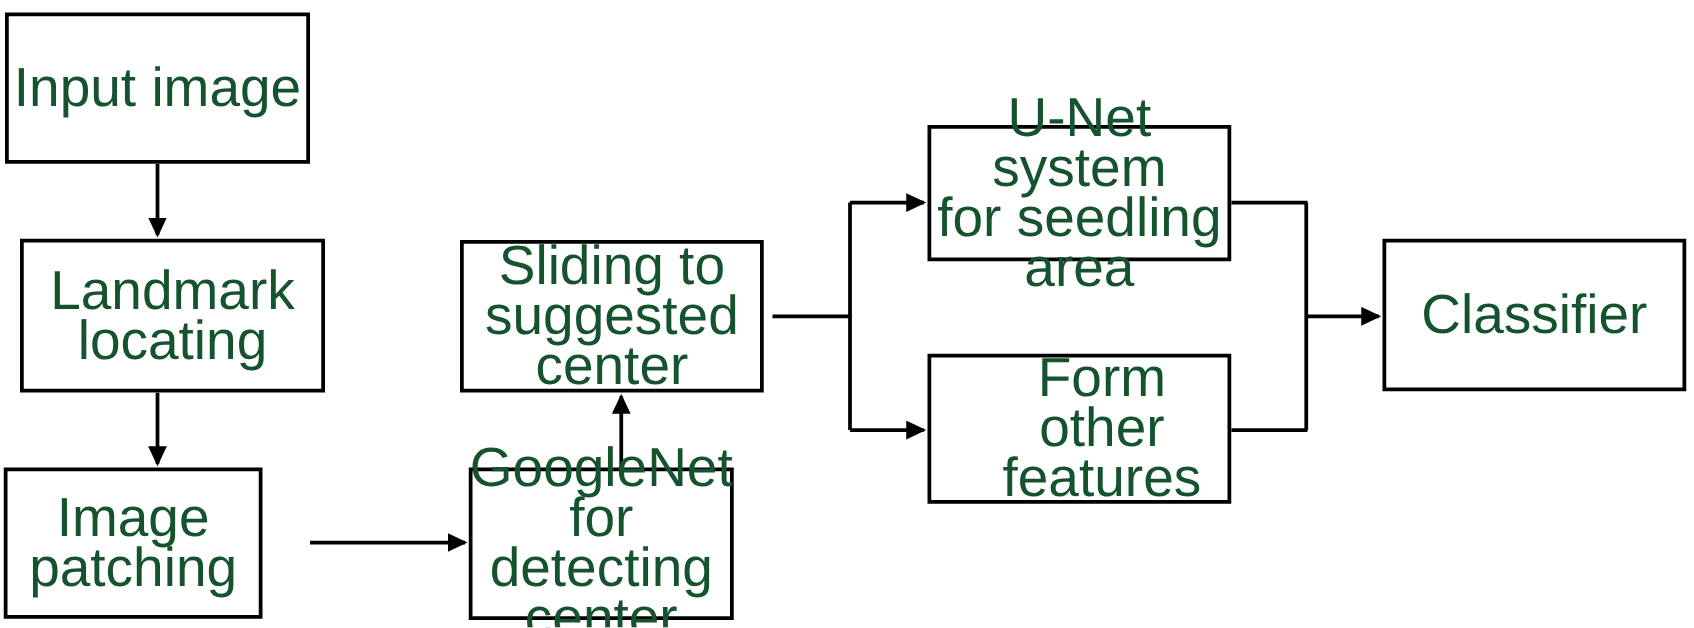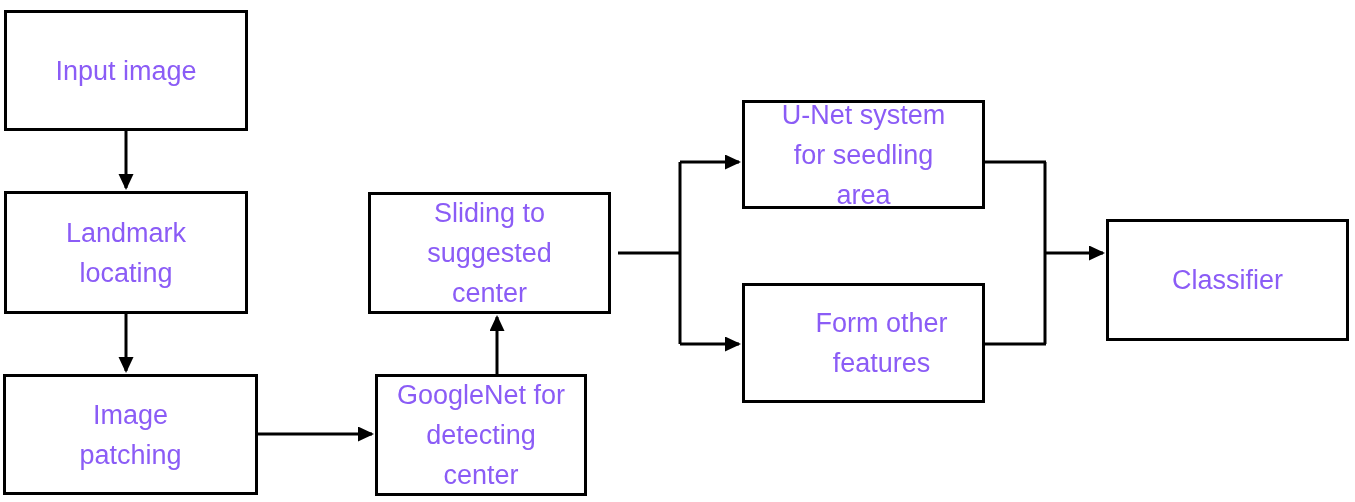--- a/index.html
+++ b/index.html
@@ -27,34 +27,34 @@
     box-sizing: border-box;
     border: 3px solid #000000;
     background: #ffffff;
     display: flex;
     align-items: center;
     justify-content: center;
     text-align: center;
   }
   .node-label {
     white-space: pre-line;
-    font-size: 27px;
+    font-size: 44px;
     line-height: 40px;
-    color: #8b5cf6;
+    color: #14532d;
     letter-spacing: 0px;
   }
   
   #n-input      { left: 4px;    top: 10px;  width: 244px; height: 121px; }
-  #n-landmark   { left: 4px;    top: 191px; width: 244px; height: 123px; }
-  #n-patching   { left: 3px;    top: 374px; width: 255px; height: 121px; }
+  #n-landmark   { left: 16px;    top: 191px; width: 244px; height: 123px; }
+  #n-patching   { left: 3px;    top: 374px; width: 207px; height: 121px; }
   #n-googlenet  { left: 375px;  top: 374px; width: 212px; height: 122px; }
   #n-sliding    { left: 368px;  top: 192px; width: 243px; height: 122px; }
   #n-unet       { left: 742px;  top: 100px; width: 243px; height: 109px; }
   #n-form       { left: 742px;  top: 283px; width: 243px; height: 120px; padding-left: 36px; }
-  #n-classifier { left: 1106px; top: 191px; width: 243px; height: 122px; margin-top: 28px; }
+  #n-classifier { left: 1106px; top: 191px; width: 243px; height: 122px; }
 </style>
 </head>
 <body>
 
 <div id="canvas">
 
   <svg id="connectors" viewBox="0 0 1355 502" xmlns="http://www.w3.org/2000/svg">
     <defs>
       <marker id="arrow" markerUnits="userSpaceOnUse" markerWidth="18" markerHeight="16" refX="14" refY="7.5" orient="auto">
         <path d="M0,0 L16,7.5 L0,15 Z" fill="#000000"></path>

